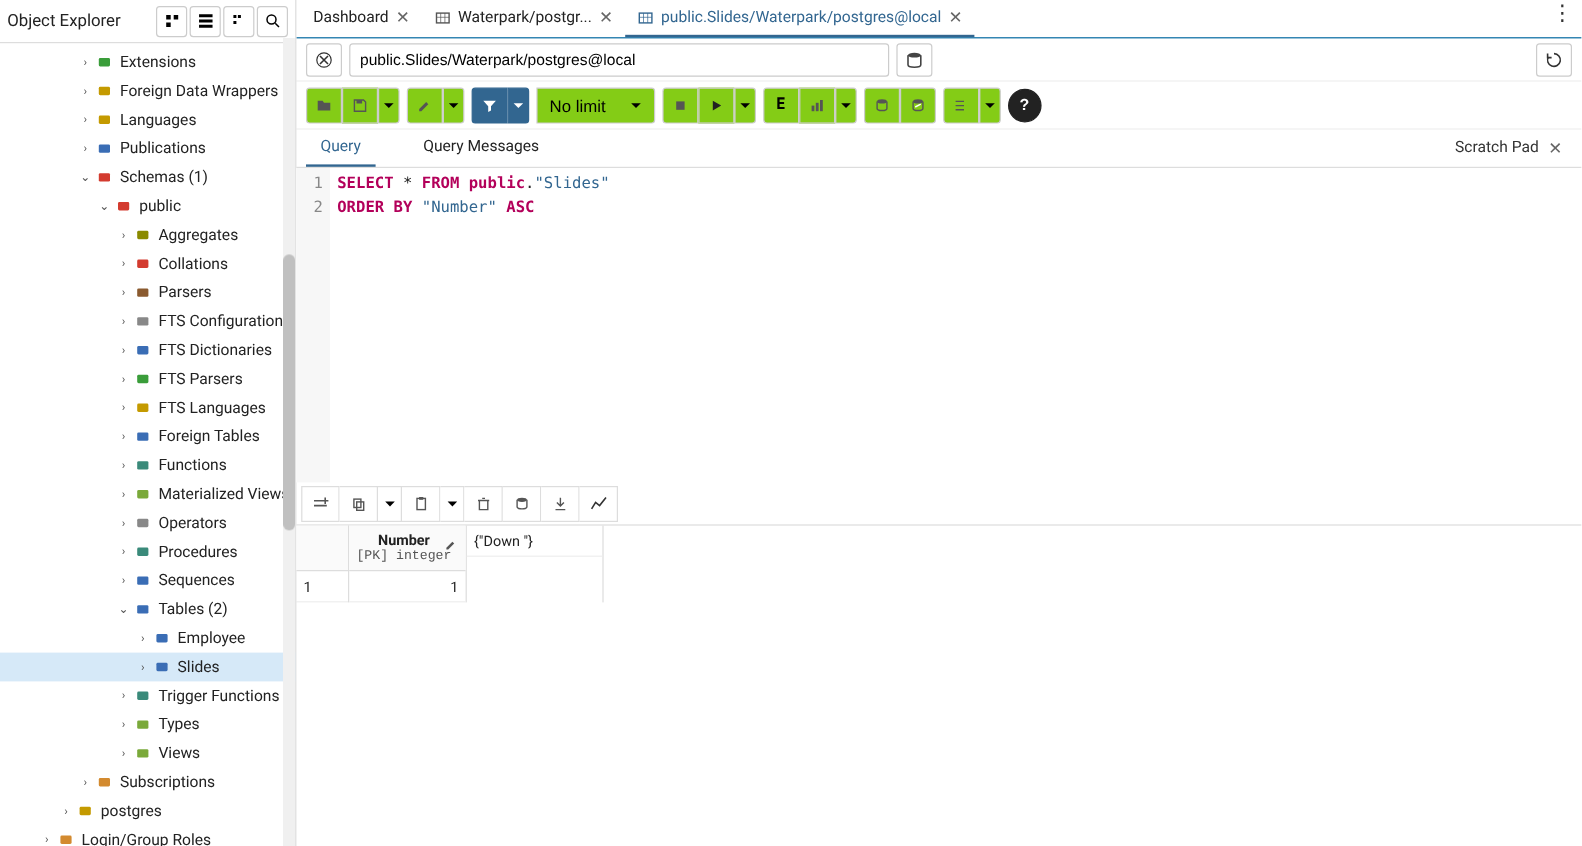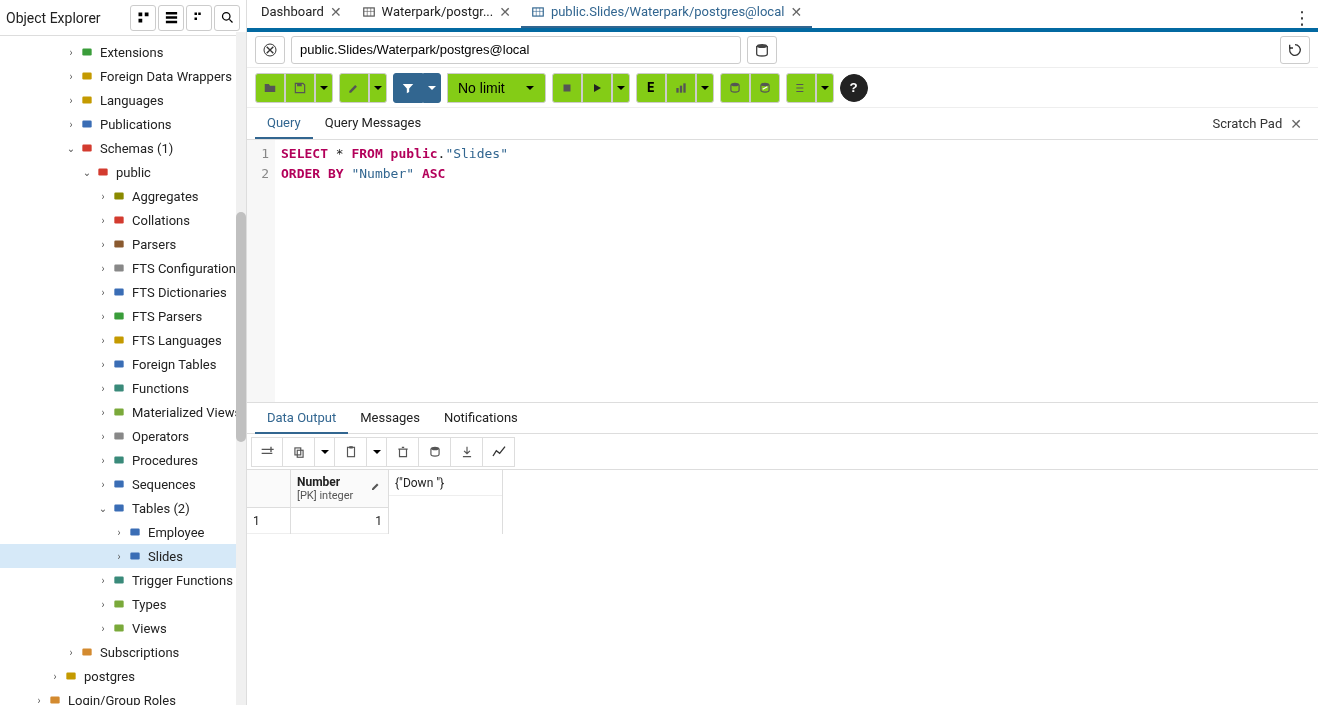--- a/index.html
+++ b/index.html
@@ -22,21 +22,21 @@
 .tree-row { display: flex; align-items: center; height: 24px; cursor: pointer; white-space: nowrap; }
 .tree-row.selected { background: #d6e9f8; }
 .tree-indent { display: inline-block; width: 16px; }
 .tree-caret { width: 14px; display: inline-flex; justify-content: center; color: #555; font-size: 10px; }
 .tree-icon { width: 18px; display: inline-flex; justify-content: center; margin-right: 4px; }
 .tree-label { font-size: 13px; }
 
 
 .right-panel { flex: 1; display: flex; flex-direction: column; }
 
-.tabs-bar { display: flex; align-items: flex-end; height: 32px; border-bottom: 4px solid #0369a1; padding: 0 4px; }
+.tabs-bar { display: flex; align-items: flex-start; height: 32px; border-bottom: 1px solid #0369a1; padding: 0 4px; }
 .tab { display: flex; align-items: center; gap: 6px; padding: 0 10px; height: 31px; border-bottom: 2px solid transparent; cursor: pointer; font-size: 13px; }
 .tab.active { border-bottom-color: #326690; color: #326690; }
 .tab-close { color: #666; font-size: 14px; cursor: pointer; }
 .tab-icon { width: 14px; height: 14px; display: inline-flex; }
 .tabs-spacer { flex: 1; }
 .kebab { width: 24px; text-align: center; cursor: pointer; font-size: 18px; color: #333; }
 
 .conn-bar { display: flex; align-items: center; height: 36px; padding: 4px 8px; gap: 6px; border-bottom: 1px solid #eee; }
 .conn-icon-btn { width: 30px; height: 28px; border: 1px solid #ccc; border-radius: 3px; display: inline-flex; align-items: center; justify-content: center; background: #fff; cursor: pointer; }
 .conn-input { flex: 0 0 450px; height: 28px; border: 1px solid #ccc; border-radius: 3px; padding: 0 8px; font-size: 13px; }
@@ -46,21 +46,21 @@
 .tb-group { display: flex; }
 .tb-btn { height: 30px; min-width: 30px; border: 1px solid #ccc; background: #84cc16; display: inline-flex; align-items: center; justify-content: center; cursor: pointer; padding: 0 6px; }
 .tb-btn:first-child { border-radius: 3px 0 0 3px; }
 .tb-btn:last-child { border-radius: 0 3px 3px 0; }
 .tb-btn.solo { border-radius: 3px; }
 .tb-btn.primary { background: #326690; border-color: #326690; color: #fff; }
 .tb-btn.dark { background: #222; border-color: #222; color: #fff; border-radius: 50%; width: 28px; height: 28px; min-width: 28px; }
 .tb-dd { width: 18px; min-width: 18px; padding: 0; }
 .tb-select { display: flex; align-items: center; gap: 20px; padding: 0 10px; font-size: 14px; }
 
-.sub-tabs { display: flex; align-items: center; height: 32px; border-bottom: 1px solid #ddd; padding: 0 8px; }
+.sub-tabs { display: flex; align-items: center; height: 32px; border-bottom: 1px solid #ddd; padding: 0 8px; gap: 28px; }
 .sub-tab { padding: 0 12px; height: 31px; display: flex; align-items: center; border-bottom: 2px solid transparent; cursor: pointer; font-size: 13px; }
 .sub-tab.active { border-bottom-color: #326690; color: #326690; }
 .sub-tabs-spacer { flex: 1; }
 .scratch-pad-tab { display: flex; align-items: center; gap: 8px; padding: 0 8px; font-size: 13px; color: #333; justify-content: center; }
 
 .editor { height: 262px; background: #fff; position: relative; display: flex; font-family: "SF Mono", Menlo, Consolas, monospace; font-size: 13px; }
 .gutter { width: 28px; background: #f7f7f7; text-align: right; padding: 4px 6px 0 0; color: #888; line-height: 20px; }
 .code { padding: 4px 0 0 6px; line-height: 20px; }
 .kw { color: #b3005a; font-weight: bold; }
 .str { color: #326690; }
@@ -71,25 +71,25 @@
 .ot-btn { height: 30px; min-width: 32px; border: 1px solid #ddd; border-left: none; background: #fff; display: inline-flex; align-items: center; justify-content: center; cursor: pointer; }
 .ot-btn:first-child { border-left: 1px solid #ddd; }
 .ot-dd { min-width: 20px; }
 
 .grid { display: flex; }
 .grid-col-rownum { width: 44px; }
 .grid-col { border-right: 1px solid #ddd; }
 .grid-header { height: 38px; border-bottom: 1px solid #ddd; display: flex; align-items: center; padding: 0 6px; background: #fafafa; position: relative; }
 .grid-header-text { display: flex; flex-direction: column; line-height: 14px; }
 .grid-header-name { font-weight: bold; font-size: 12px; }
-.grid-header-type { font-size: 11px; color: #555; }
+.grid-header-type { font-size: 11px; color: #555; font-family: Liberation Mono, monospace; }
 .grid-edit-icon { position: absolute; right: 6px; top: 10px; }
 .grid-cell { height: 26px; border-bottom: 1px solid #eee; padding: 0 6px; display: flex; align-items: center; font-size: 12px; }
 .grid-cell.right { justify-content: flex-end; }
-.col-number { width: 98px; }
+.col-number { width: 98px; text-align: center; }
 .col-name { width: 114px; }
 
 svg { fill: currentColor; }
 </style>
 </head>
 <body>
 
 <div class="app">
 
   <div class="left-panel">
@@ -713,25 +713,20 @@
       <div class="gutter">
           <div>1</div>
           <div>2</div>
         </div>
       <div class="code" id="code">
           <div><span class="kw">SELECT</span><span> * </span><span class="kw">FROM</span><span> </span><span class="kw">public</span><span>.</span><span class="str">"Slides"</span></div>
           <div><span class="kw">ORDER BY</span><span> </span><span class="str">"Number"</span><span> </span><span class="kw">ASC</span></div>
         </div>
     </div>
 
-    <div class="out-tabs">
-      <div class="sub-tab active">Data Output</div>
-      <div class="sub-tab">Messages</div>
-      <div class="sub-tab">Notifications</div>
-    </div>
 
     <div class="out-toolbar">
       <button class="ot-btn">
           <svg width="16" height="16" viewBox="0 0 24 24">
             <path d="M4 8h16M4 14h16M18 4v8M14 8h8" stroke="#555" stroke-width="2" fill="none"></path>
           </svg>
         </button>
       <button class="ot-btn">
           <svg width="14" height="14" viewBox="0 0 24 24">
             <rect x="5" y="5" width="10" height="12" fill="none" stroke="#555" stroke-width="2"></rect>

